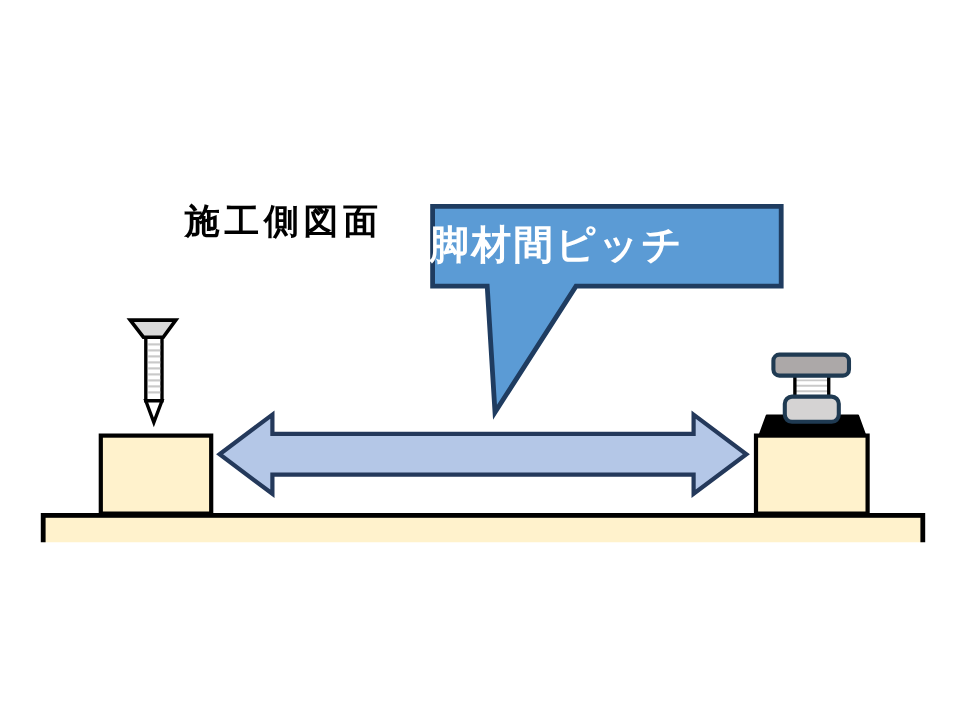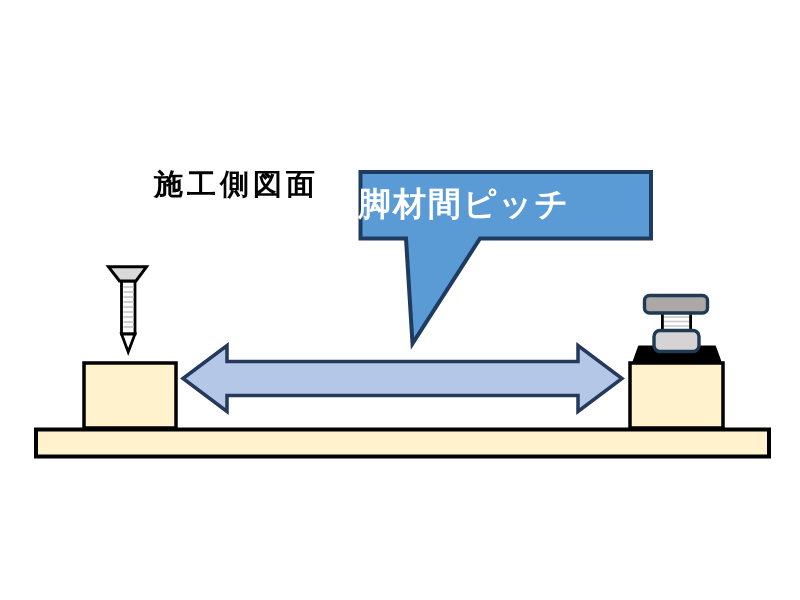--- a/index.html
+++ b/index.html
@@ -1,19 +1,19 @@
 <!DOCTYPE html>
 <html><head>
 <meta charset="utf-8">
 <style>
   html, body { margin: 0; padding: 0; background: #ffffff; }
   .canvas {
     position: relative;
     width: 800px;
-    height: 600px;
+    height: 452px;
     background: #ffffff;
     overflow: hidden;
     font-family: Liberation Sans, sans-serif;
   }
   .diagram-svg {
     position: absolute;
     left: 0; top: 0;
     width: 800px; height: 600px;
   }
   .title {

